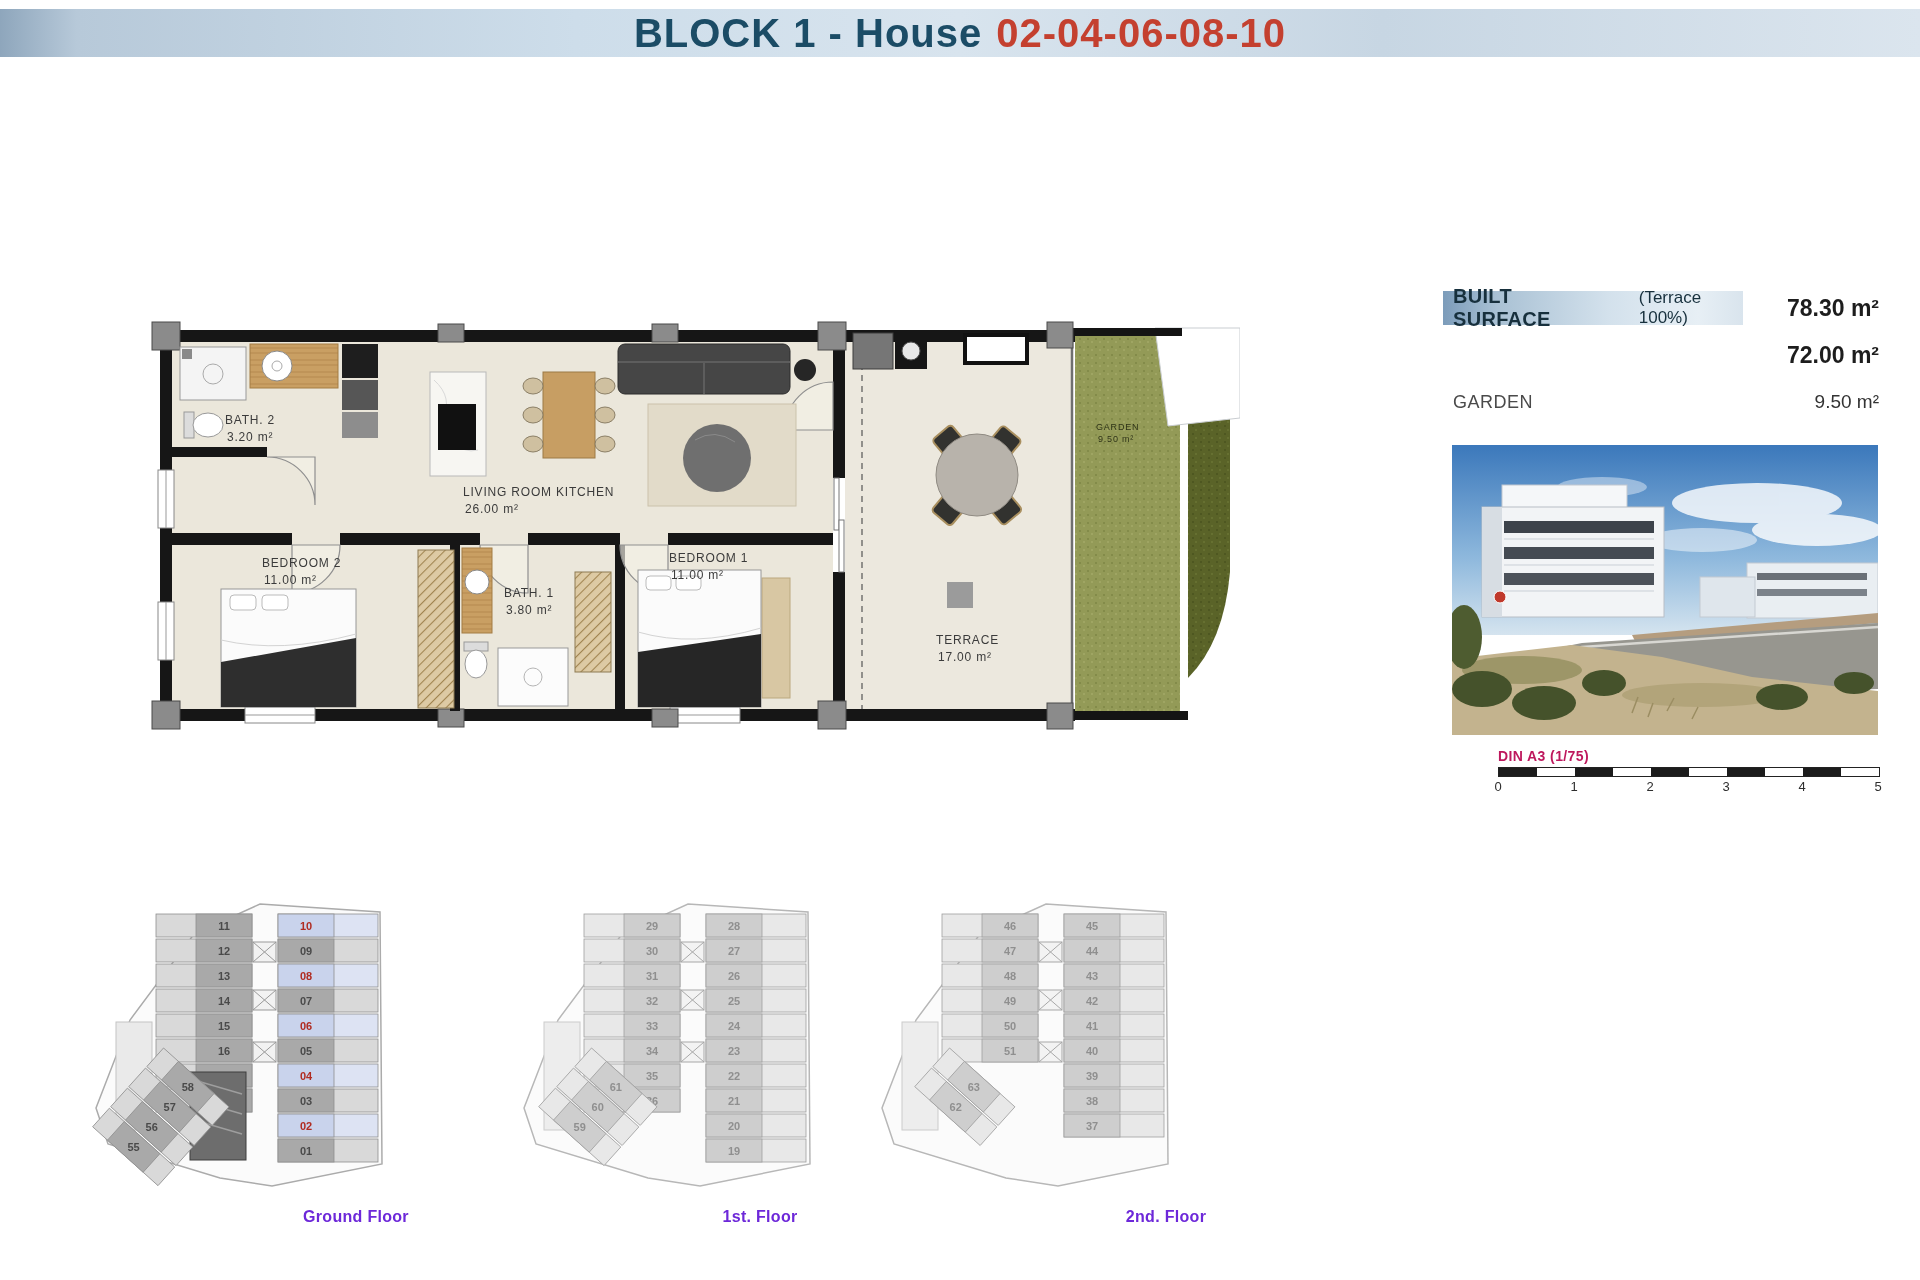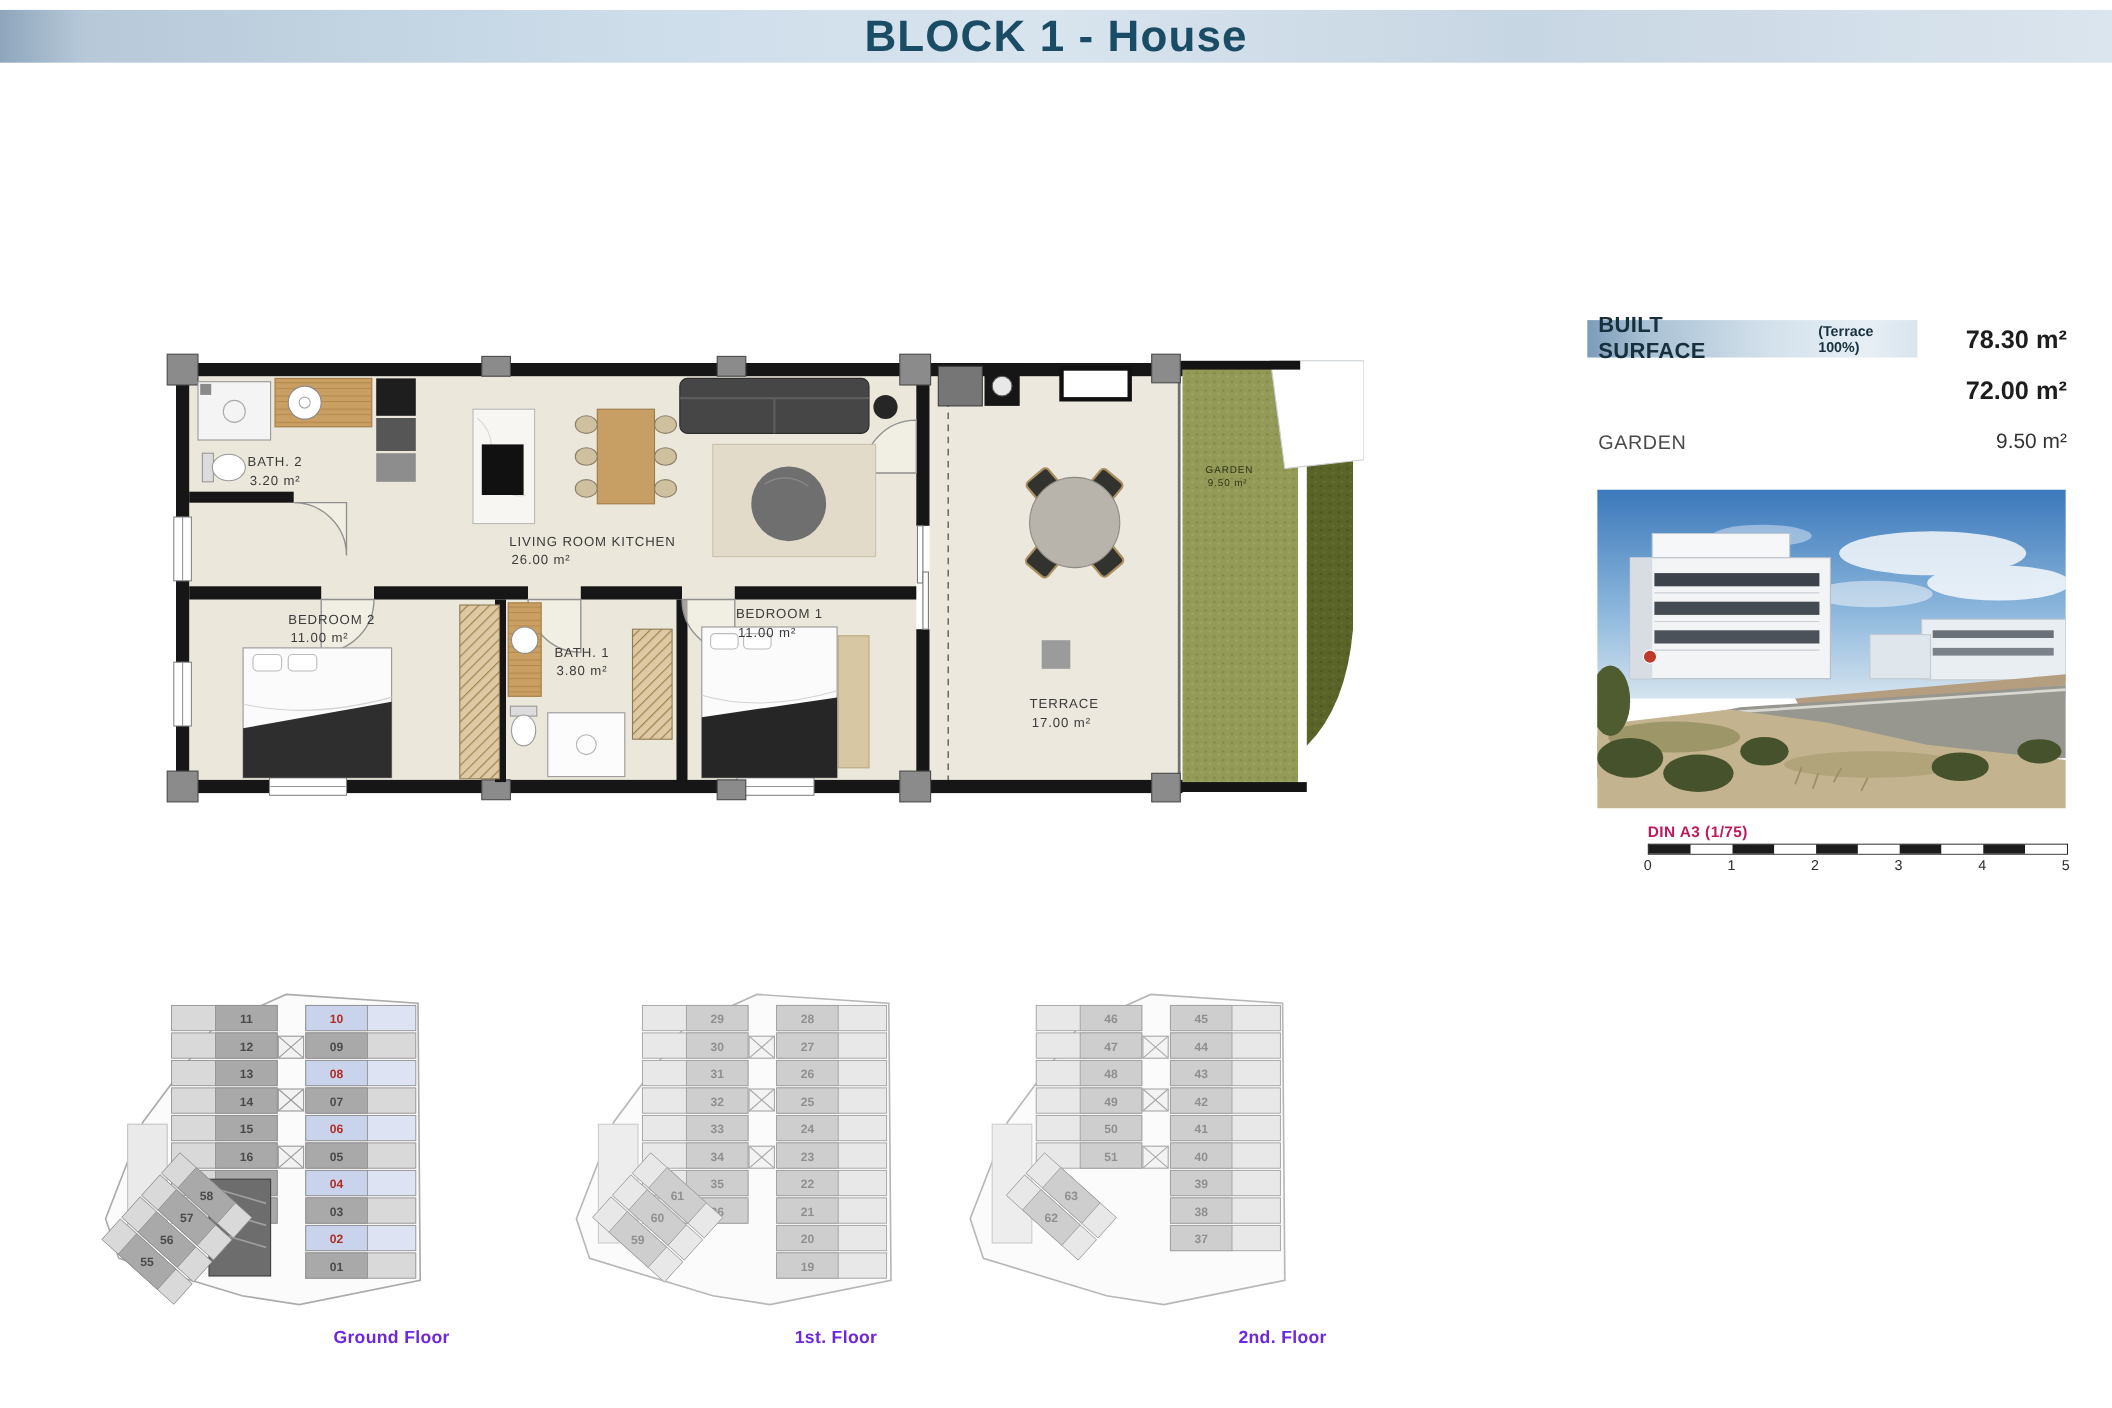--- a/index.html
+++ b/index.html
@@ -11,21 +11,21 @@
     display:flex;align-items:center;justify-content:center;}
   .header .t1{font-size:40px;font-weight:bold;color:#1b4c66;letter-spacing:1px;}
   .header .t2{font-size:40px;font-weight:bold;color:#c4402f;margin-left:14px;letter-spacing:1px;}
   
   .stable{position:absolute;left:1443px;top:291px;width:436px;}
   .srow{display:flex;align-items:center;height:34px;margin-bottom:13px;}
   .srow .lab{flex:0 0 300px;height:34px;display:flex;align-items:center;padding-left:10px;box-sizing:border-box;
     background:linear-gradient(90deg,#7c9cba 0%,#a9c1d4 18%,#d3e1ec 55%,#e7eff5 85%,#d9e4ed 100%);gap:33px;}
   .srow.plain .lab{background:none;}
   .srow .lab b{font-size:20px;color:#17303d;letter-spacing:.3px;}
-  .srow .lab .note{font-size:13px;color:#17303d;margin-left:7px;font-weight:bold;}
+  .srow .lab .note{font-size:17px;color:#17303d;margin-left:7px;font-weight:normal;}
   .srow .val{flex:1;text-align:right;font-size:23px;font-weight:bold;color:#1d1d1d;}
   .srow.plain .lab b{color:#4a4a4a;font-weight:normal;font-size:18px;letter-spacing:.5px;}
   .srow.plain .val{font-weight:normal;color:#333;font-size:19px;}
   
   .photo{position:absolute;left:1452px;top:445px;width:426px;height:290px;}
   
   .scale{position:absolute;left:1498px;top:748px;width:382px;}
   .scale .din{font-size:14px;color:#be185d;font-weight:bold;letter-spacing:.4px;margin-bottom:3px;}
   .segments{display:flex;width:380px;height:8px;border:1.5px solid #222;box-sizing:content-box;}
   .seg{flex:1;} .seg.b{background:#1c1c1c;} .seg.w{background:#fff;}
@@ -39,20 +39,21 @@
   .plan-label{fill:#3b3b3b;font-size:12px;letter-spacing:.8px;}
   .plan-label.small{font-size:9px;fill:#2e3317;}
 </style>
 </head>
 <body>
 
 <div class="page">
 
   <div class="header">
     <span class="t1">BLOCK 1 - House</span>
+    <span class="t2">02-04-06-08-10</span>
   </div>
 
   <svg style="position:absolute;left:150px;top:320px" width="1090" height="410" viewBox="0 0 1090 410">
     <defs>
       <pattern id="grass" width="8" height="8" patternUnits="userSpaceOnUse">
         <rect width="8" height="8" fill="#939a57"></rect>
         <circle cx="2" cy="3" r="1.1" fill="#7f8746"></circle>
         <circle cx="6" cy="6" r="1" fill="#a3a967"></circle>
       </pattern>
       <pattern id="grassDark" width="8" height="8" patternUnits="userSpaceOnUse">

